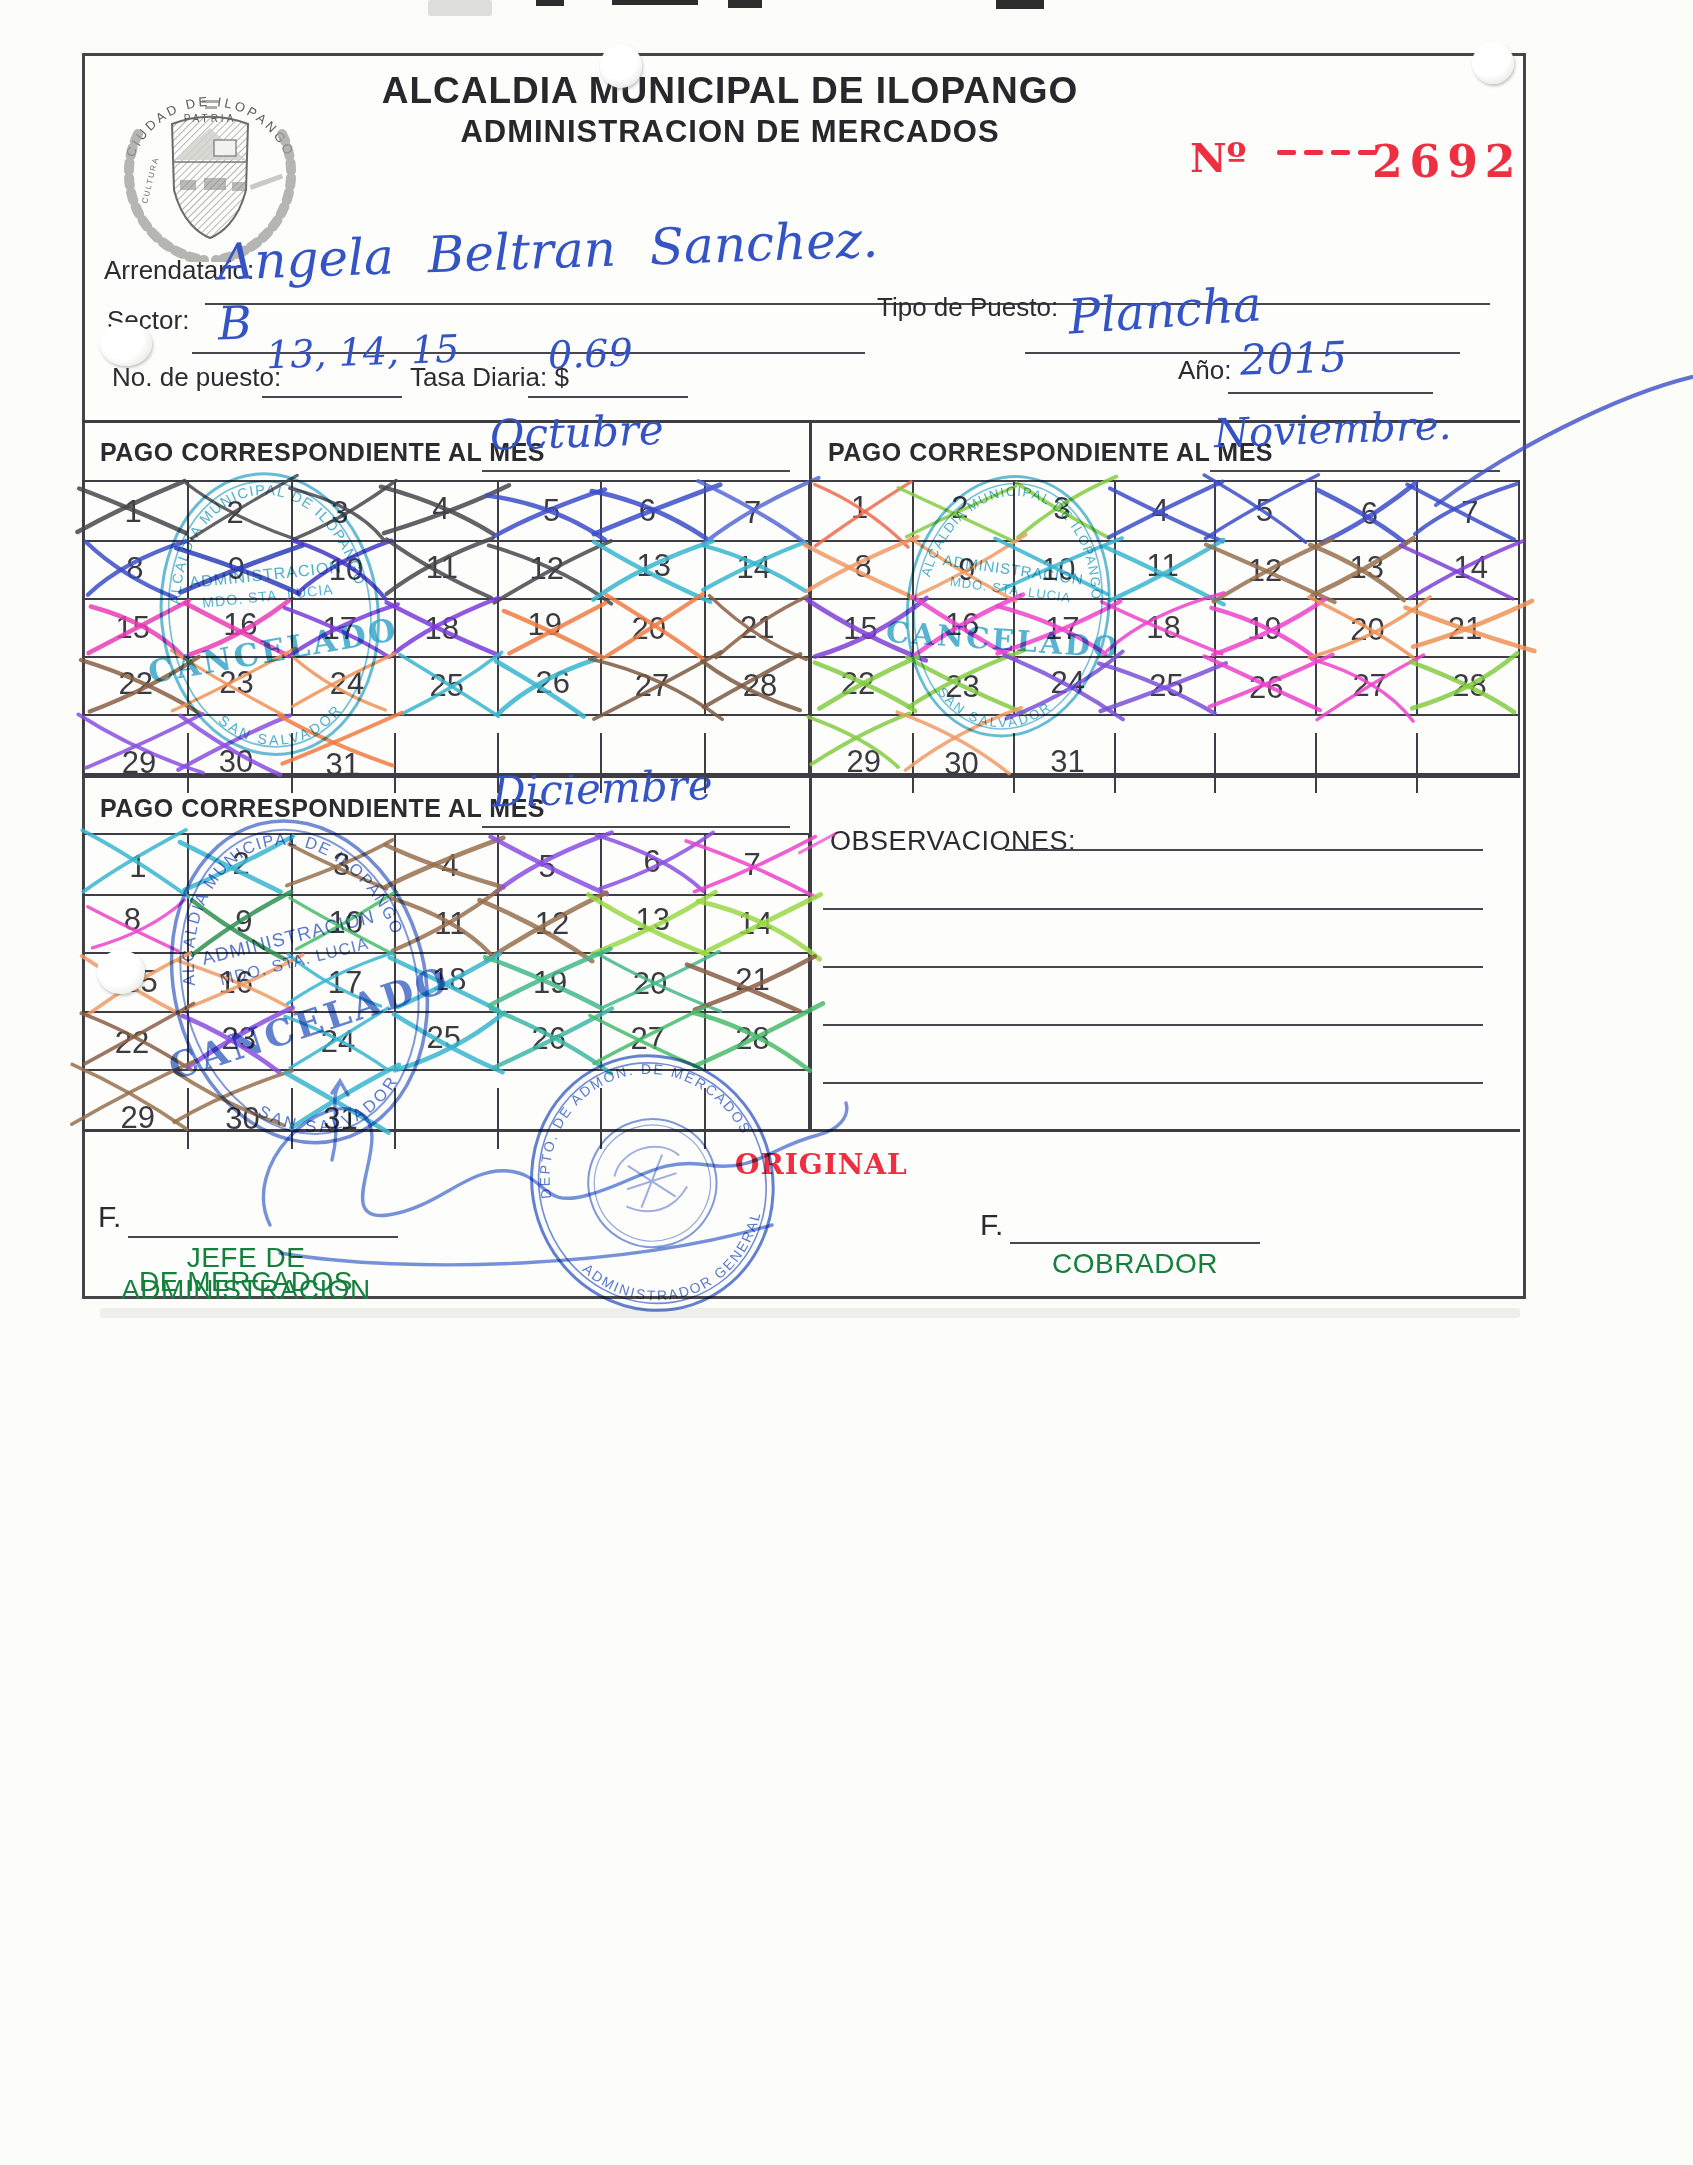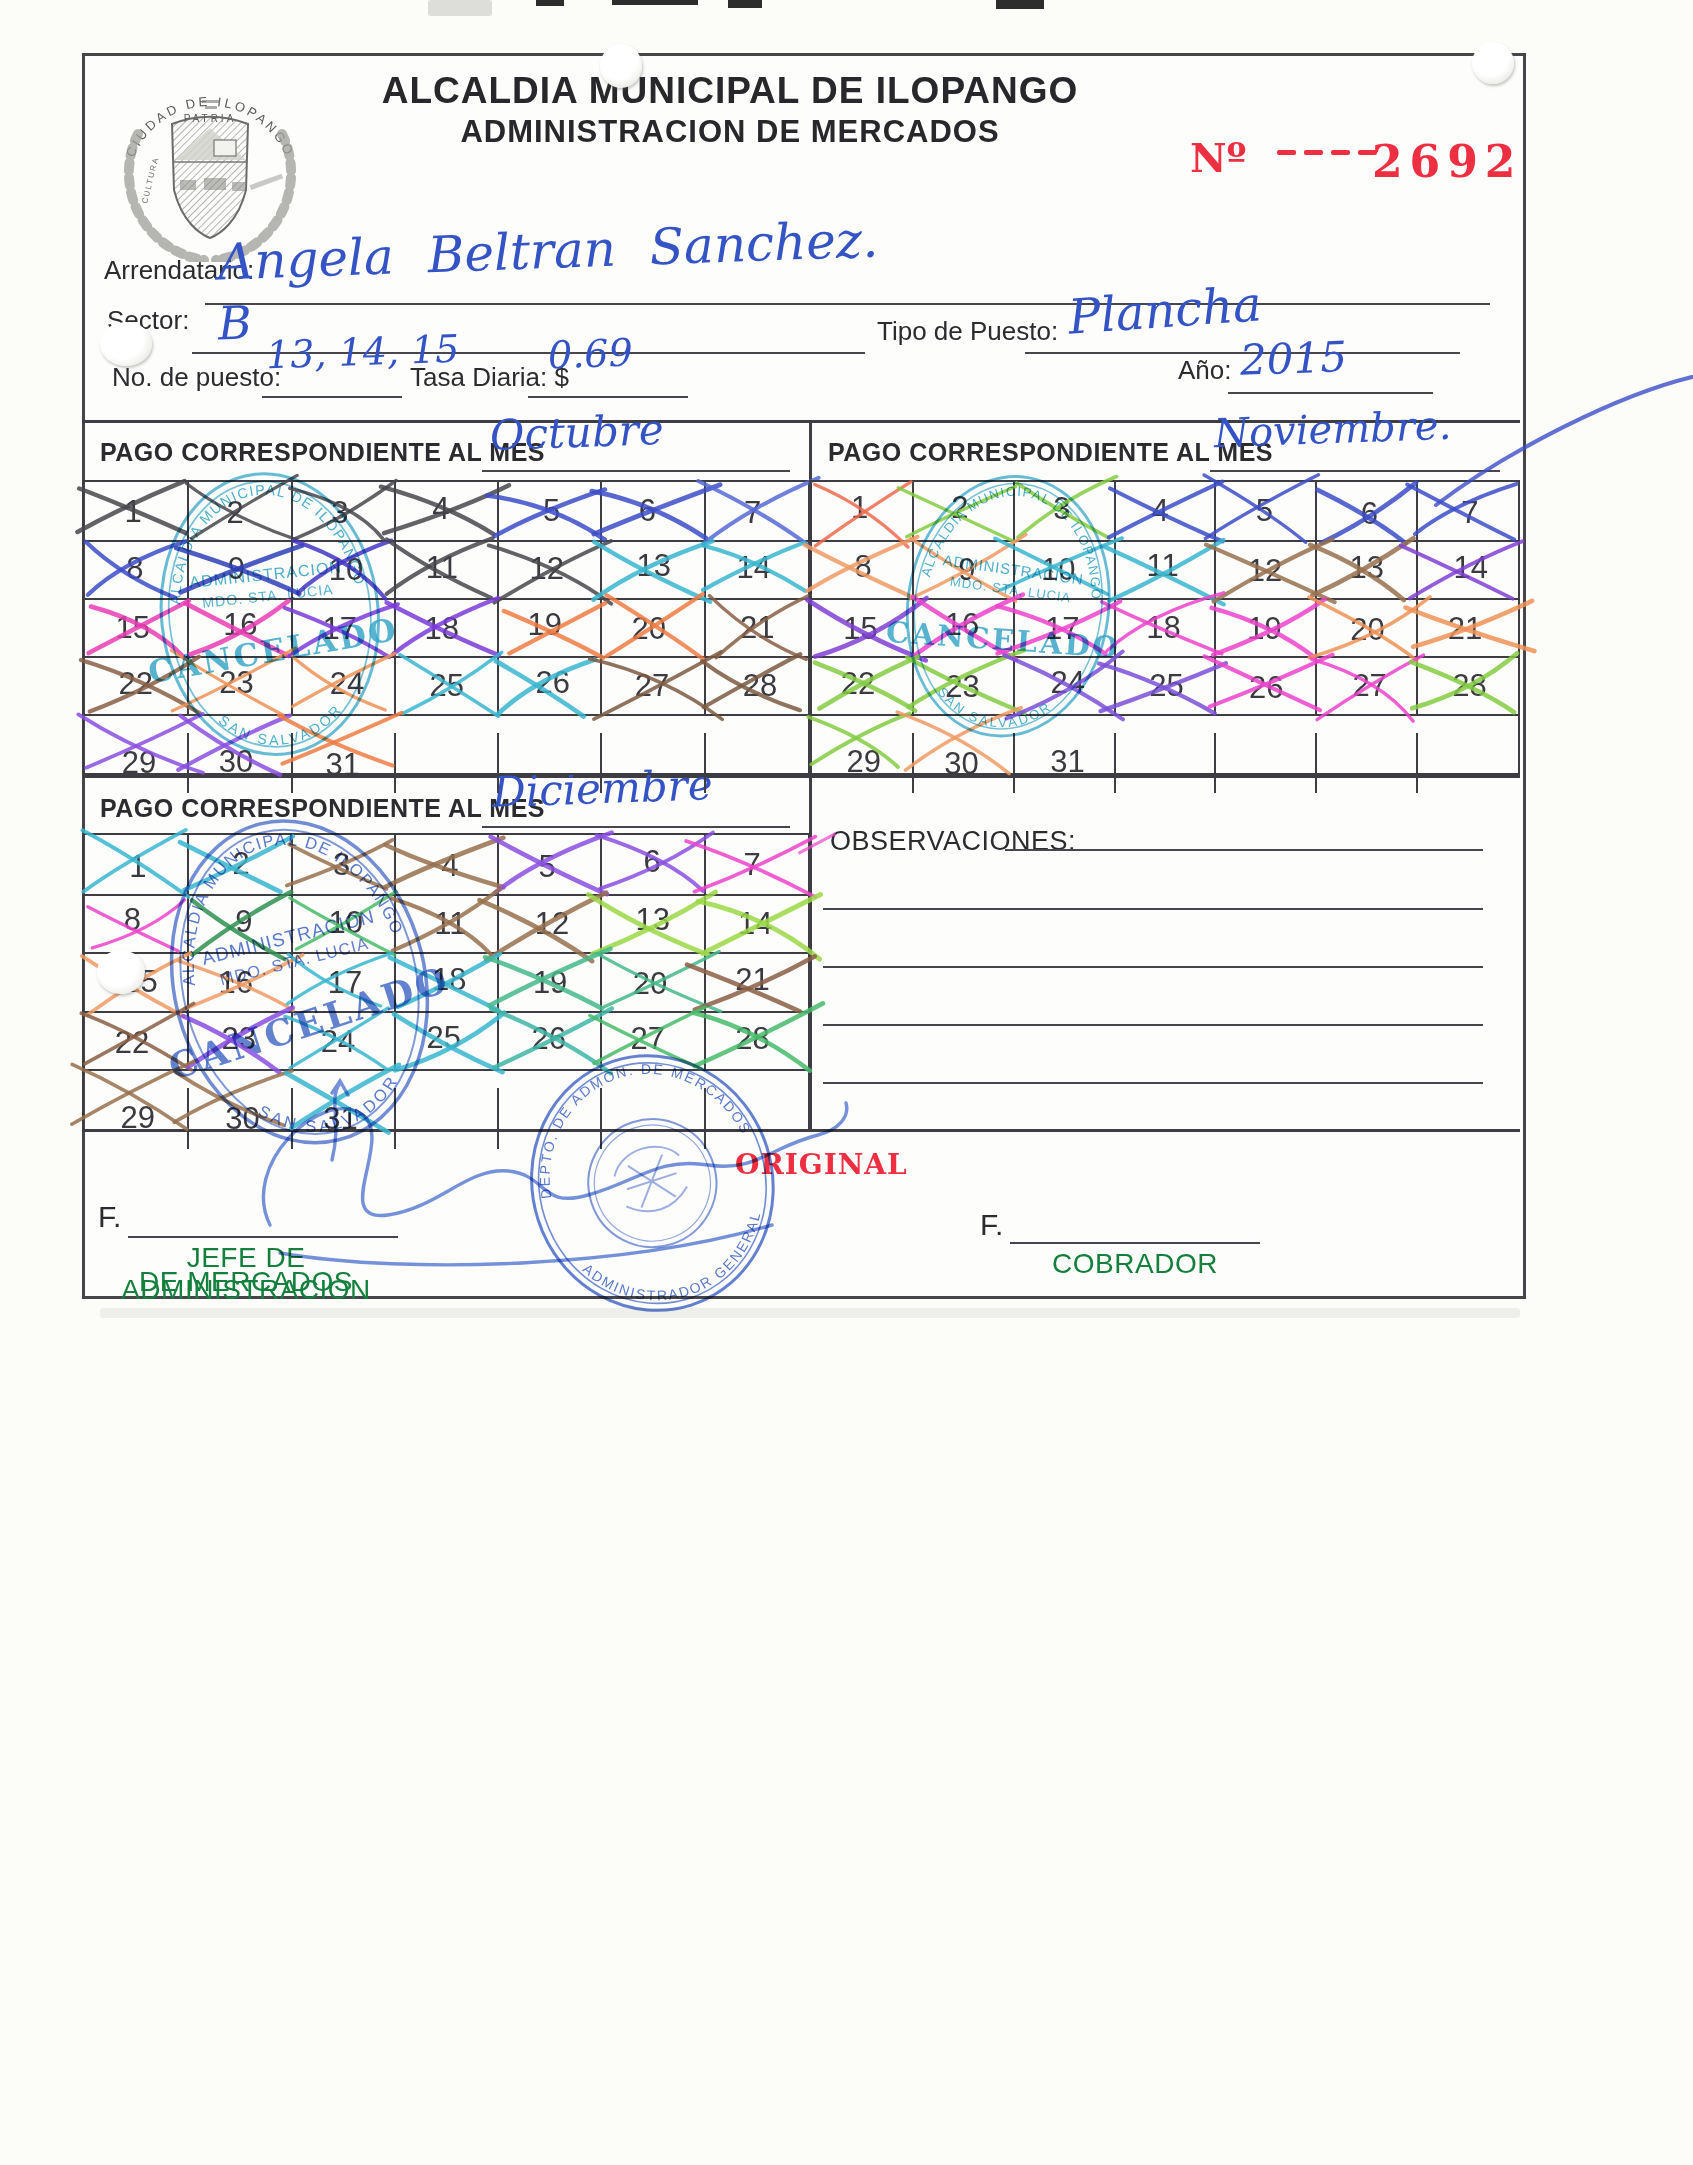--- a/index.html
+++ b/index.html
@@ -99,21 +99,21 @@
   <div class="no-value red">2692</div>
 
   <div class="lbl" style="left:104px;top:255px;">Arrendatario:</div>
   <div class="uline" style="left:205px;top:303px;width:1285px;"></div>
   <div class="hand" style="left:218px;top:222px;font-size:50px;word-spacing:18px;">Angela Beltran Sanchez.</div>
 
   <div class="lbl" style="left:107px;top:305px;">Sector:</div>
   <div class="uline" style="left:192px;top:352px;width:673px;"></div>
   <div class="hand" style="left:218px;top:296px;font-size:46px;">B</div>
 
-  <div class="lbl" style="left:877px;top:316px;">Tipo de Puesto:</div>
+  <div class="lbl" style="left:877px;top:292px;">Tipo de Puesto:</div>
   <div class="uline" style="left:1025px;top:352px;width:435px;"></div>
   <div class="hand" style="left:1068px;top:282px;font-size:48px;transform:rotate(-4deg);">Plancha</div>
 
   <div class="lbl" style="left:112px;top:362px;">No. de puesto:</div>
   <div class="uline" style="left:262px;top:396px;width:140px;"></div>
   <div class="hand" style="left:266px;top:330px;font-size:38px;">13, 14, 15</div>
 
   <div class="lbl" style="left:410px;top:362px;">Tasa Diaria: $</div>
   <div class="uline" style="left:528px;top:396px;width:160px;"></div>
   <div class="hand" style="left:548px;top:332px;font-size:38px;">0.69</div>

